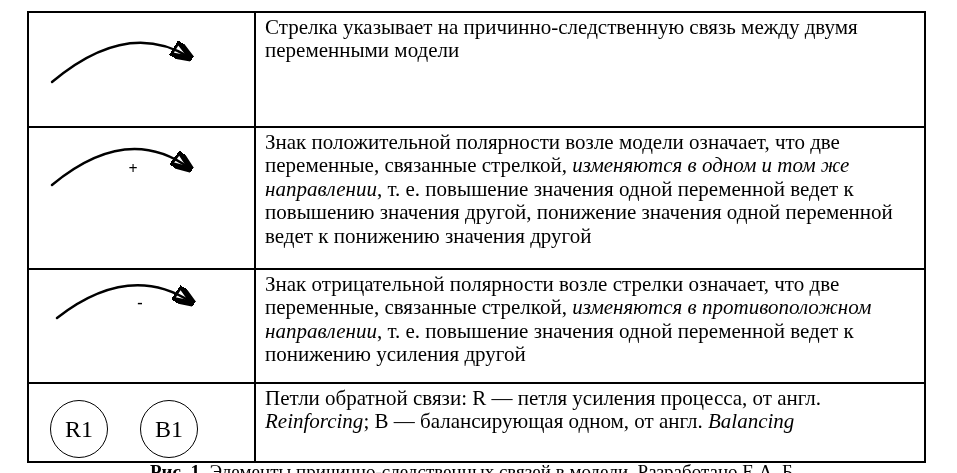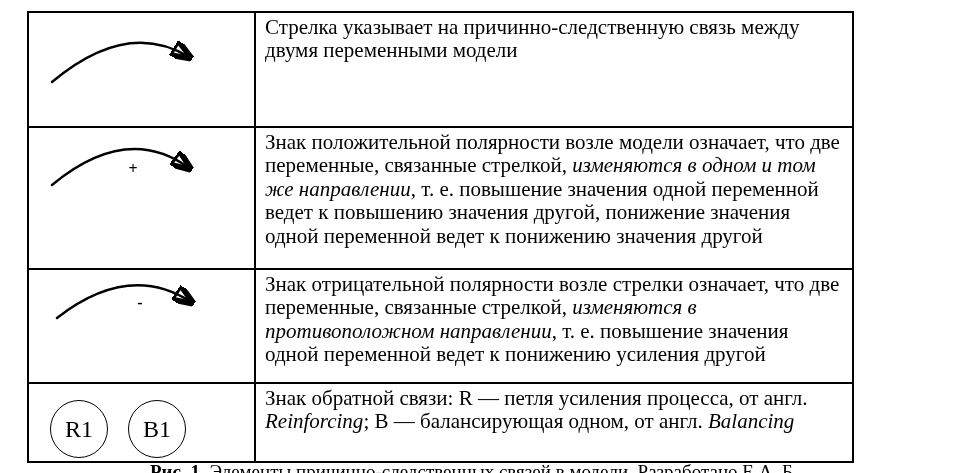--- a/index.html
+++ b/index.html
@@ -9,21 +9,21 @@
     overflow: hidden;
     position: relative;
     font-family: "Liberation Serif", "DejaVu Serif", serif;
     color: #000000;
   }
   .legend-table {
     position: absolute;
     left: 27px; top: 11px;
     border-collapse: collapse;
     table-layout: fixed;
-    width: 827px;
+    width: 899px;
   }
   .legend-table td {
     border: 2px solid #000000;
     vertical-align: top;
     background: #ffffff;
   }
   td.icon-cell {
     width: 227px;
     padding: 0;
     overflow: hidden;
@@ -41,21 +41,21 @@
   .arrow-svg { display: block; }
   .arrow-svg path { fill: none; stroke: #000; stroke-width: 2.4; stroke-linecap: round; }
   .arrow-svg .sign {
     font-family: "Liberation Serif", serif;
     font-size: 16px;
     font-weight: bold;
     fill: #000;
   }
   .loops-cell-inner {
     display: flex;
-    gap: 20px;
+    gap: 32px;
     padding: 16px 0 0 21px;
   }
   .loop-circle {
     width: 58px; height: 58px;
     border: 1.5px solid #000;
     border-radius: 50%;
     display: flex;
     align-items: center;
     justify-content: center;
     font-size: 24px;
@@ -125,20 +125,20 @@
       <td class="icon-cell">
         <div class="loops-cell-inner">
           <div class="loop-circle">
             <span>R1</span>
           </div>
           <div class="loop-circle">
             <span>B1</span>
           </div>
         </div>
       </td>
-      <td class="text-cell"><span>Знак обратной связи: R — петля усиления процесса, от англ. </span><i>Reinforcing</i><span>; В — балансирующая одном, от англ. </span><i>Balancing</i></td>
+      <td class="text-cell"><span>Петли обратной связи: R — петля усиления процесса, от англ. </span><i>Reinforcing</i><span>; В — балансирующая одном, от англ. </span><i>Balancing</i></td>
     </tr>
   </tbody>
 </table>
 
 <div class="caption">
   <span class="cap-label">Рис. 1.</span><span> Элементы причинно-следственных связей в модели. Разработано Е.А. Б...</span>
 </div>
 
 </body></html>

